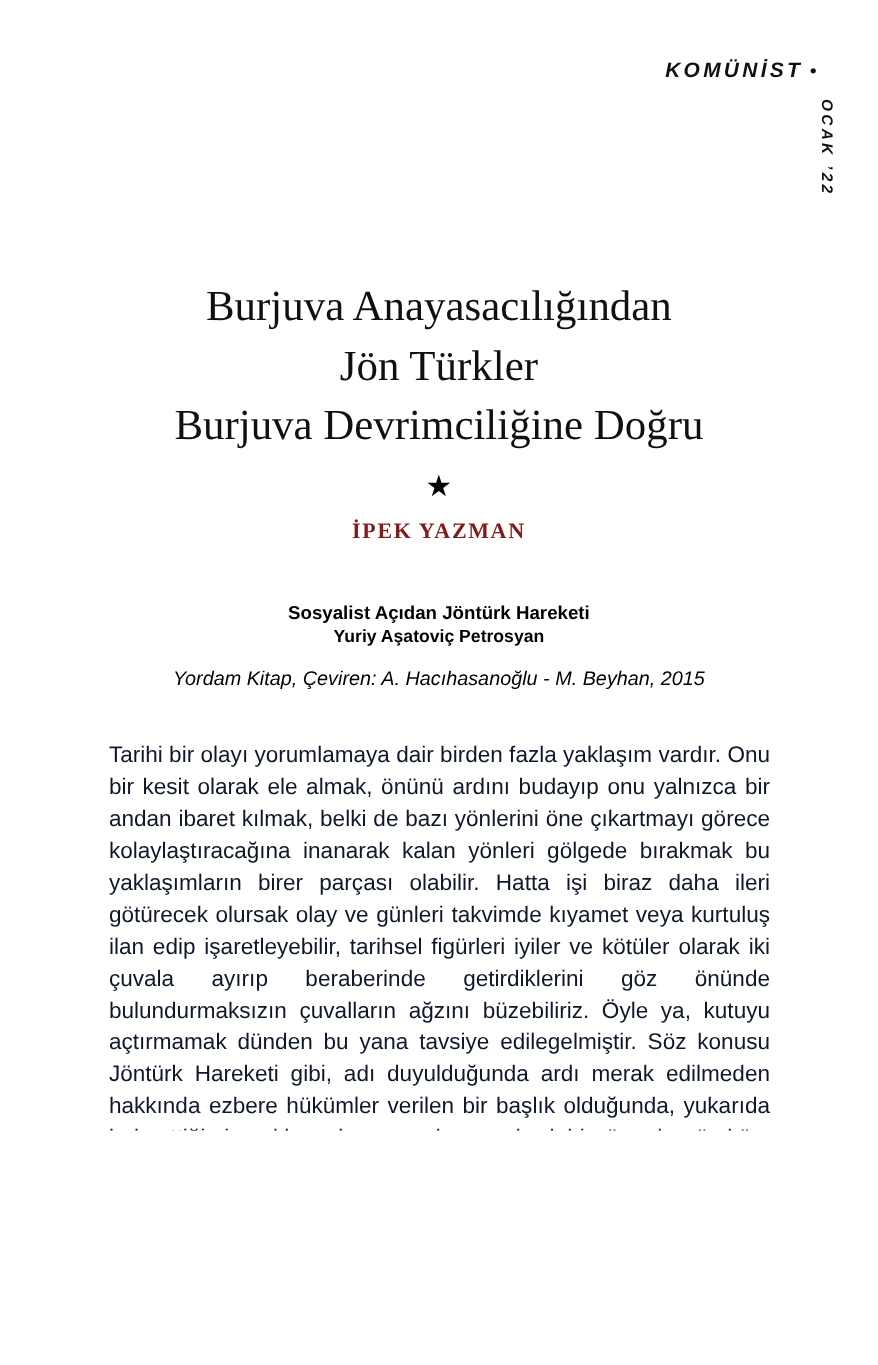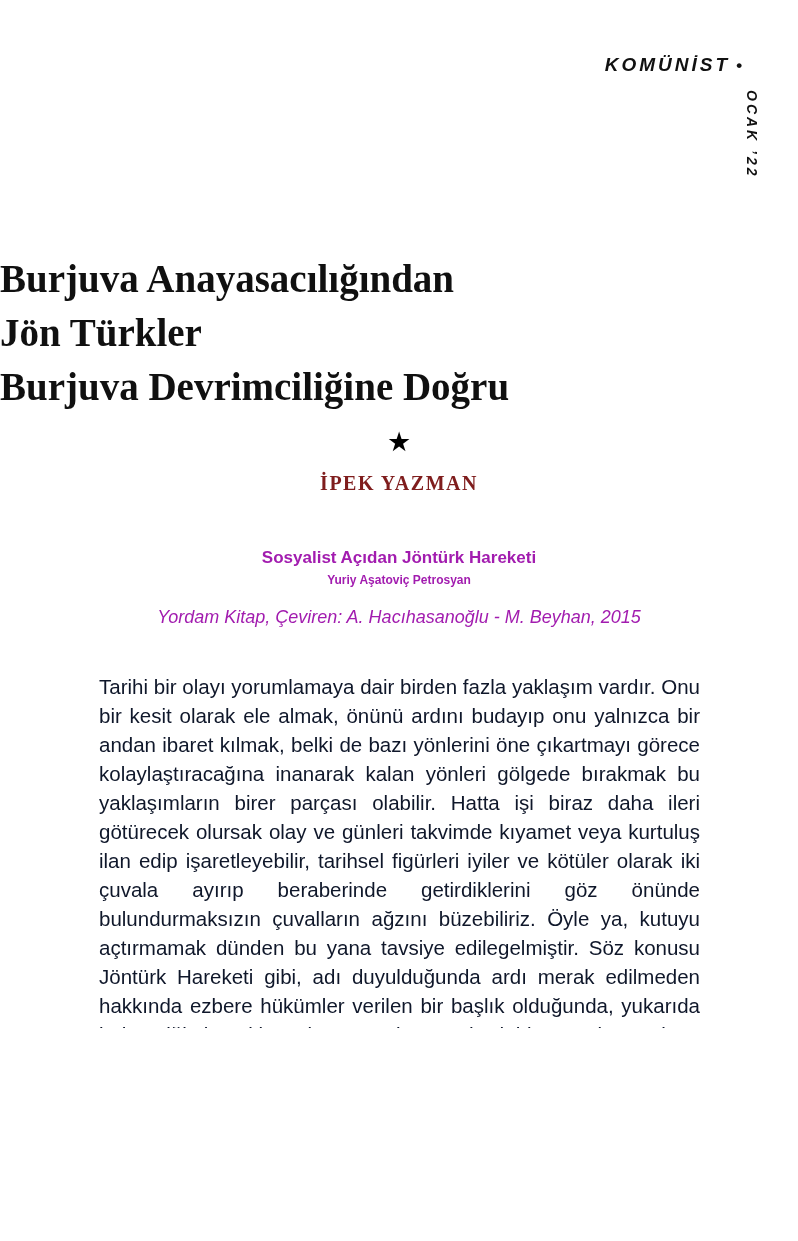--- a/index.html
+++ b/index.html
@@ -50,23 +50,23 @@
     color: #111;
   }
 
   
   .title {
     position: absolute;
     top: 252px;
     left: 0;
     width: 100%;
     margin: 0;
-    text-align: left;
+    text-align: center;
     font-family: "Liberation Serif", serif;
-    font-weight: bold;
+    font-weight: normal;
     font-size: 39px;
     line-height: 54px;
     color: #101010;
   }
   .title-line { display: block; }
 
   
   .ornament {
     position: absolute;
     top: 426px;
@@ -92,30 +92,30 @@
   }
 
   
   .book-info {
     position: absolute;
     top: 546px;
     left: 0;
     width: 100%;
     text-align: center;
     font-family: "Liberation Sans", sans-serif;
-    color: #a21caf;
+    color: #000000;
   }
   .book-title {
     font-weight: bold;
     font-size: 17px;
     line-height: 23px;
   }
   .book-author {
     font-weight: bold;
-    font-size: 12px;
+    font-size: 16px;
     line-height: 22px;
   }
   .book-pub {
     margin-top: 16px;
     font-style: italic;
     font-size: 18px;
   }
 
   
   .body-text {

